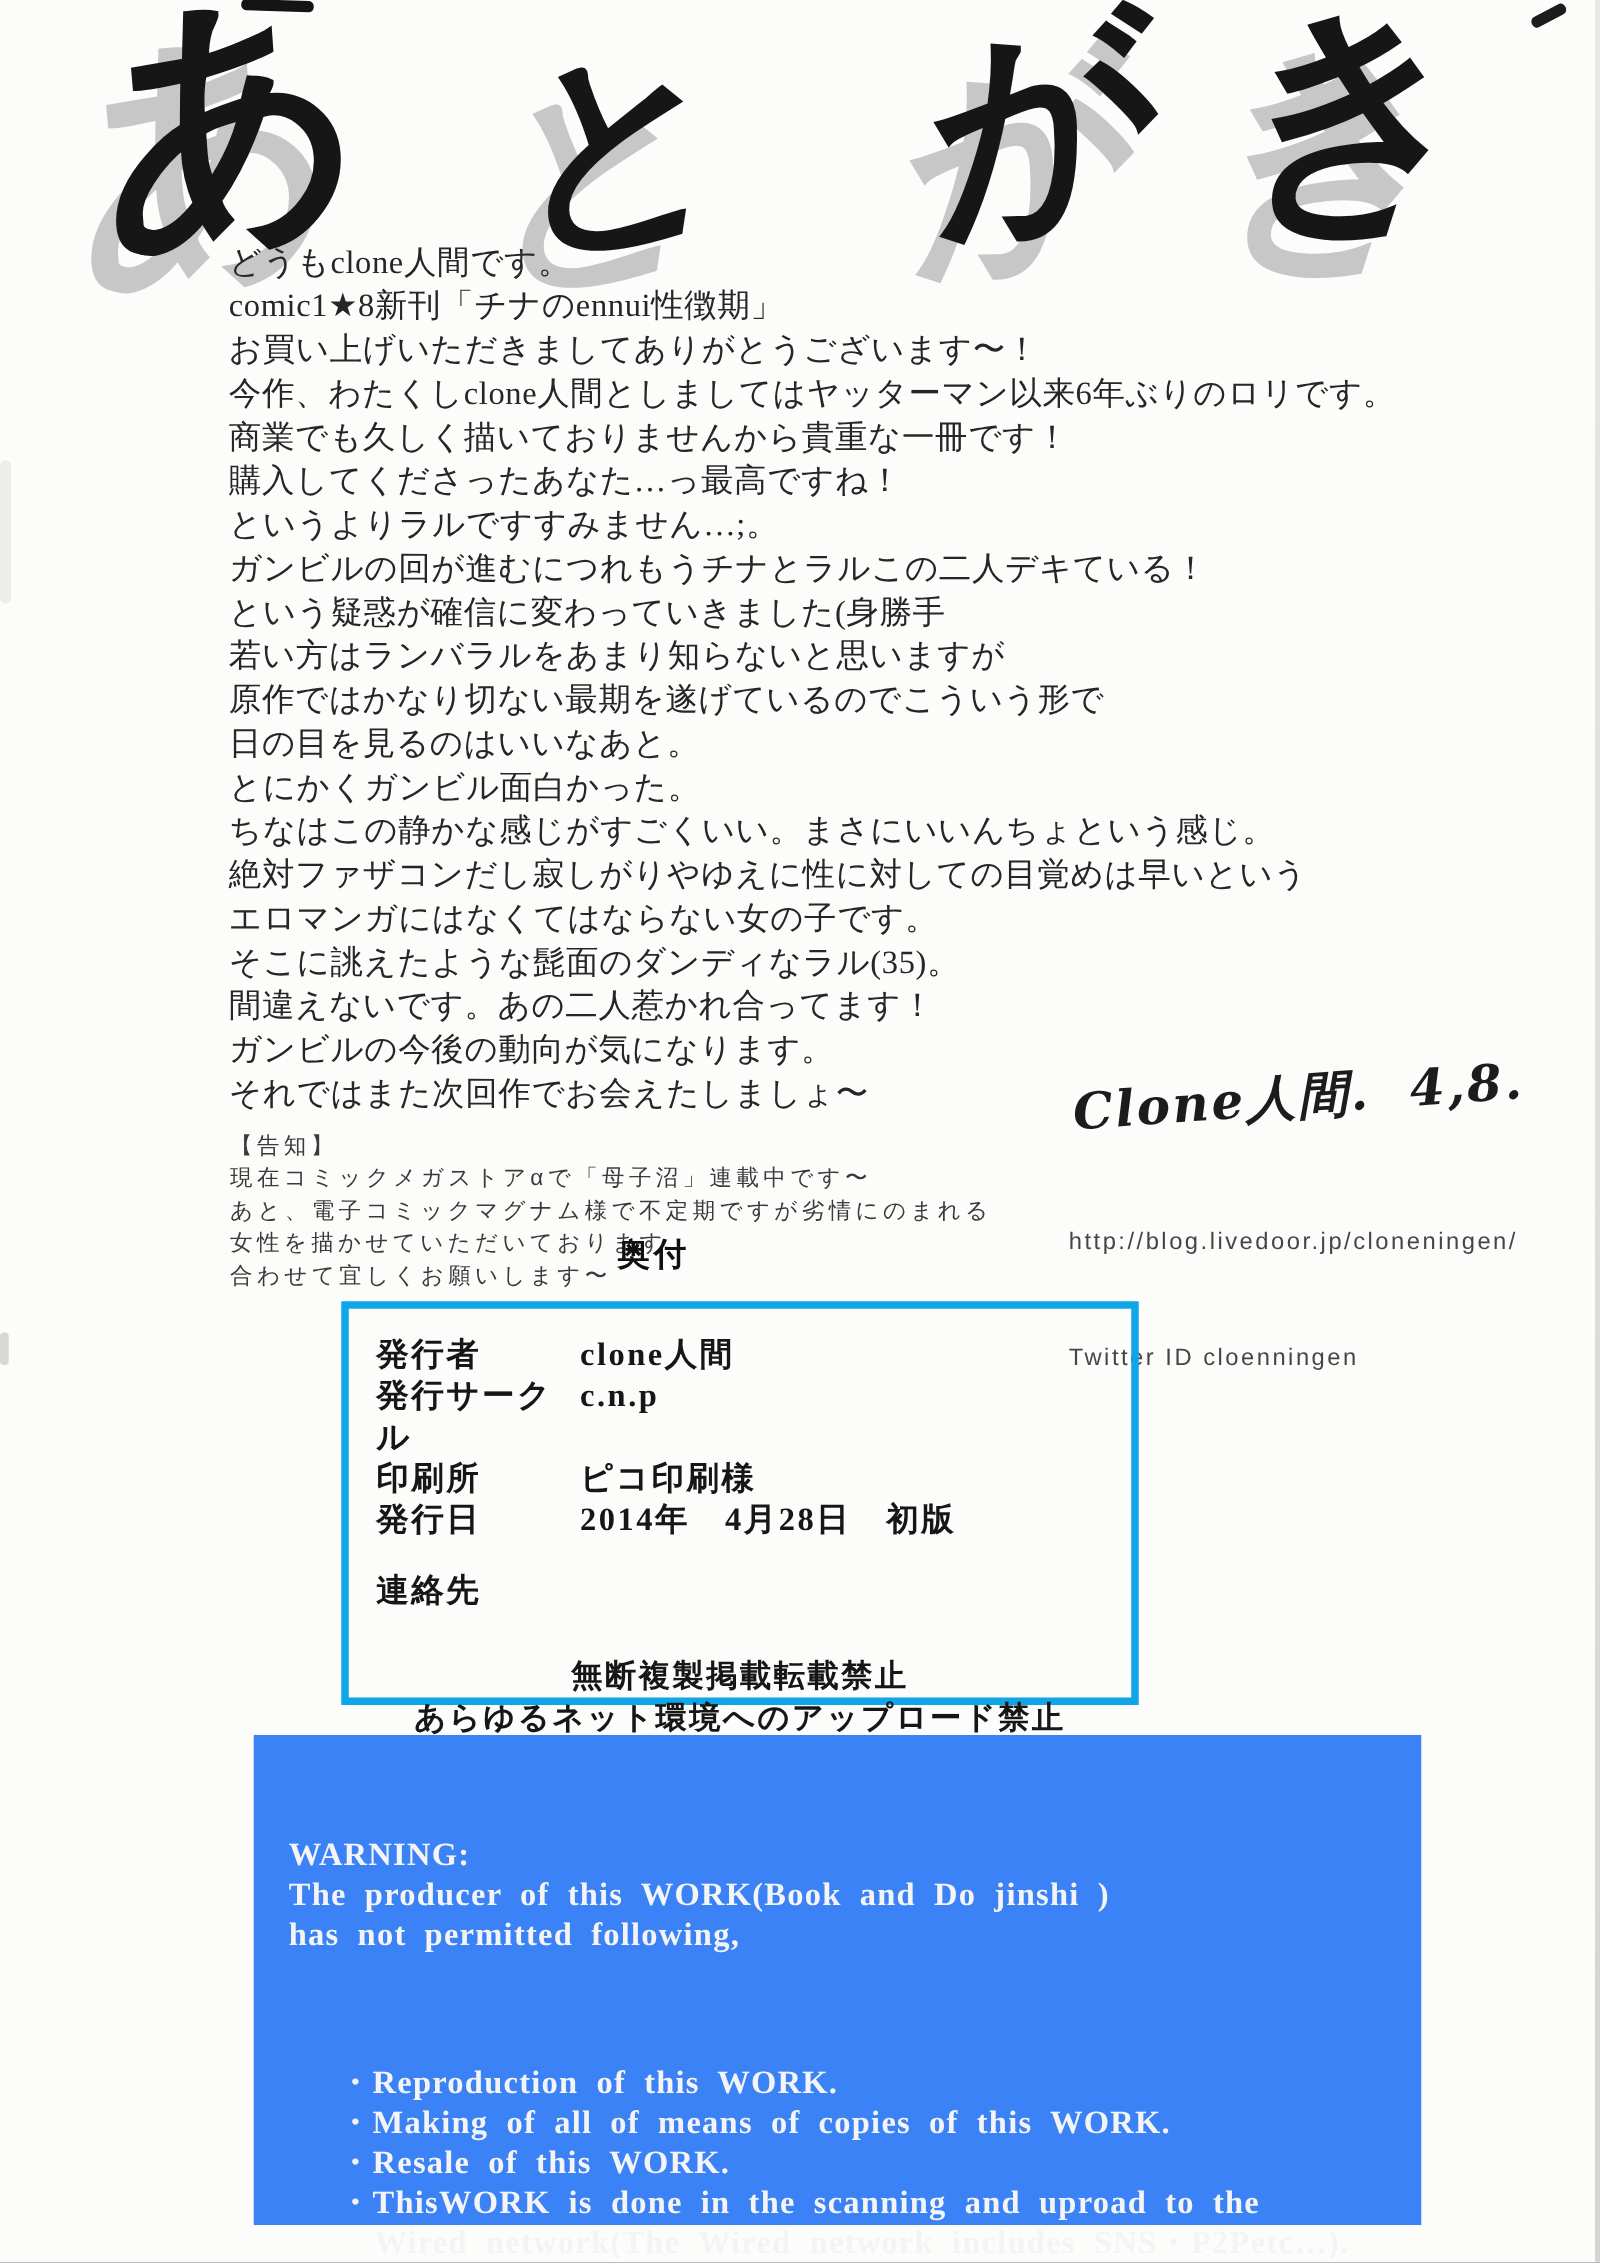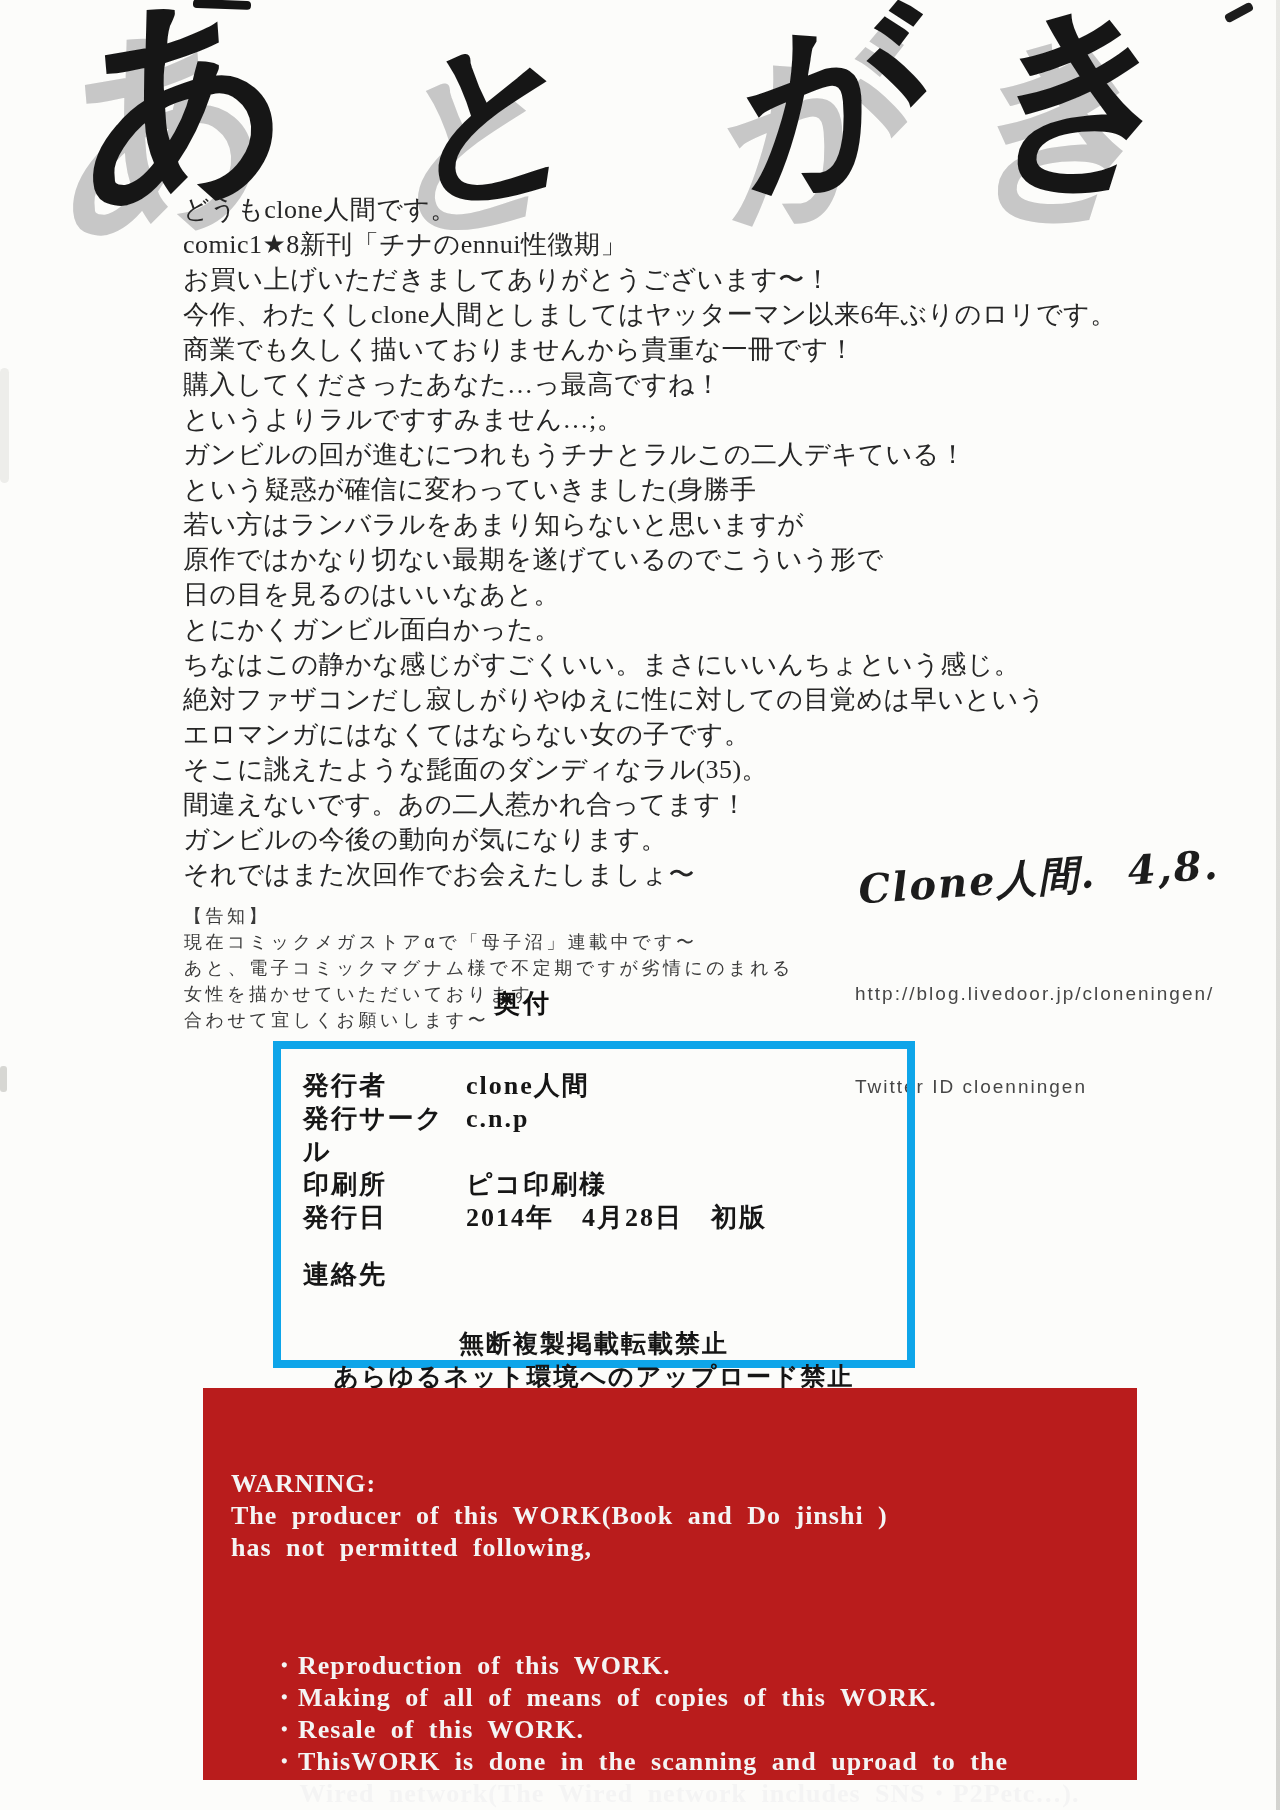--- a/index.html
+++ b/index.html
@@ -39,33 +39,33 @@
     font-size:19px; line-height:31px; letter-spacing:2px; color:#464646; white-space:pre;margin-left:33px;
   }
   
   .okuzuke-title {
     position:absolute; left:273px; top:986px; width:500px; text-align:center;
     font-family:"Liberation Serif", serif; font-weight:bold;
     font-size:26px; letter-spacing:3px; color:#101010;
   }
   .colophon {
     position:absolute; left:273px; top:1041px; width:626px; height:311px;
-    border:8px solid #0ea5e9; box-sizing:content-box;
+    border:6px solid #0ea5e9; box-sizing:content-box;
     font-family:"Liberation Serif", serif; font-weight:bold; color:#161616;
   }
   .col-row { display:flex; padding-left:22px; font-size:26px; line-height:33px; }
   .col-row.first { margin-top:20px; }
   .col-row .label { width:163px; letter-spacing:2px; flex:none; }
   .col-row .value { letter-spacing:2px; }
   .col-row.gap { margin-top:24px; }
   .col-center { text-align:center; font-size:25px; line-height:33px; letter-spacing:2px;margin-top:36px; }
   
   .warning {
     position:absolute; left:203px; top:1388px; width:934px; height:392px;
-    background:#b91c1c; color:#f4f4f4; box-sizing:border-box;
+    background:#3b82f6; color:#f4f4f4; box-sizing:border-box;
     font-family:"Liberation Serif", serif; font-weight:bold;
     font-size:26px; line-height:32px; letter-spacing:1px; word-spacing:7px;
     padding:16px 0 0 28px; white-space:pre;
   }
   .warn-group + .warn-group { margin-top:22px;margin-left:40px; }
   
   .scan-edge-right {
     position:absolute; right:0; top:0; width:4px; height:100%;
     background:linear-gradient(to bottom,#e6e6e2,#cfcfcb); opacity:.9;
   }

